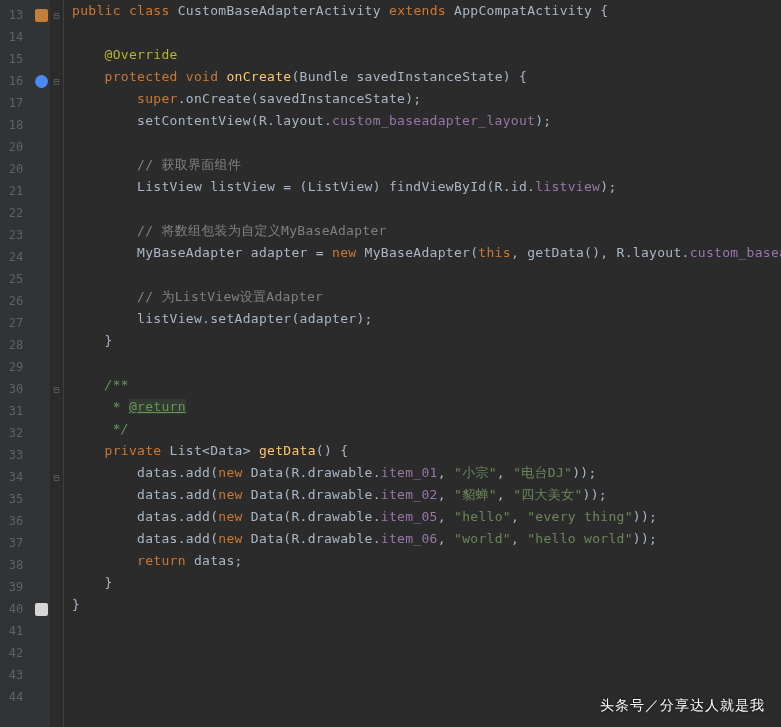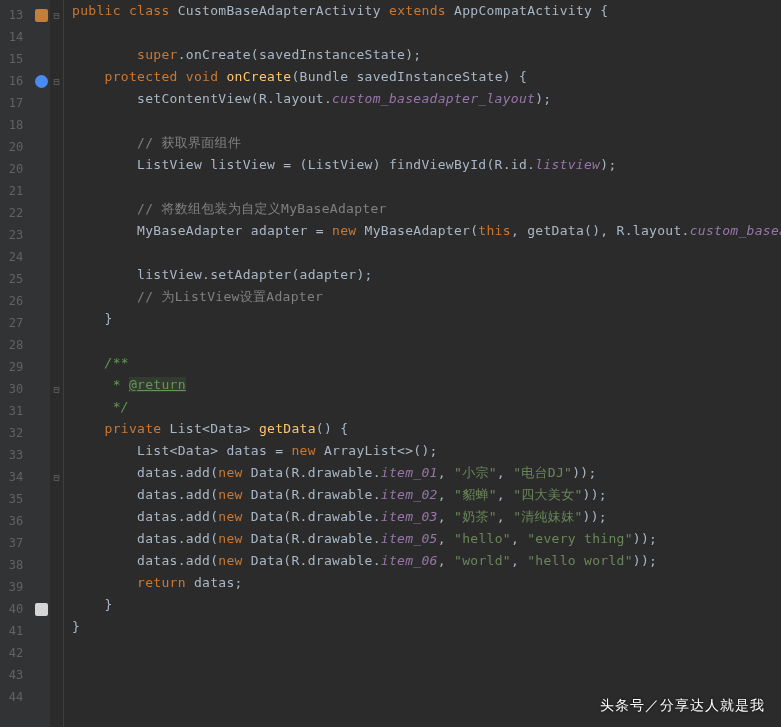--- a/index.html
+++ b/index.html
@@ -68,21 +68,21 @@
   white-space: pre;
   letter-spacing: 0.3px;
 }
 .kw { color: #cc7832; }
 .str { color: #6a8759; }
 .comment { color: #808080; }
 .doc-comment { color: #629755; font-style: italic; }
 .doc-tag { color: #629755; text-decoration: underline; background: rgba(98,151,85,0.15); }
 .anno { color: #bbb529; }
 .method-decl { color: #ffc66d; }
-.field { color: #9876aa; font-style: italic; }
+.field { color: #9876aa; }
 .type { color: #a9b7c6; }
 .watermark {
   position: absolute;
   bottom: 12px;
   right: 16px;
   color: #ffffff;
   font-family: sans-serif;
   font-size: 14px;
   text-shadow: 0 0 3px rgba(0,0,0,0.8);
   letter-spacing: 1px;
@@ -178,42 +178,41 @@
       <div class="fold-marker"></div>
     <div class="fold-marker"></div>
       <div class="fold-marker"></div>
       <div class="fold-marker"></div>
     <div class="fold-marker"></div>
   </div>
 
   <div class="code-area">
     <div class="code-line"><span class="kw">public</span> <span class="kw">class</span> <span class="type">CustomBaseAdapterActivity</span> <span class="kw">extends</span> <span class="type">AppCompatActivity</span><span> {</span></div>
     <div class="code-line"></div>
+    <div class="code-line">    <span class="anno">@Override</span></div>
+    <div class="code-line">    <span class="kw">protected</span> <span class="kw">void</span> <span class="method-decl">onCreate</span><span>(Bundle savedInstanceState) {</span></div>
     <div class="code-line">        <span class="kw">super</span><span>.onCreate(savedInstanceState);</span></div>
-    <div class="code-line">    <span class="kw">protected</span> <span class="kw">void</span> <span class="method-decl">onCreate</span><span>(Bundle savedInstanceState) {</span></div>
     <div class="code-line">        <span>setContentView(R.layout.</span><span class="field">custom_baseadapter_layout</span><span>);</span></div>
     <div class="code-line"></div>
     <div class="code-line">        <span class="comment">// 获取界面组件</span></div>
     <div class="code-line">        <span>ListView listView = (ListView) findViewById(R.id.</span><span class="field">listview</span><span>);</span></div>
     <div class="code-line"></div>
     <div class="code-line">        <span class="comment">// 将数组包装为自定义MyBaseAdapter</span></div>
     <div class="code-line">        <span>MyBaseAdapter adapter = </span><span class="kw">new</span><span> MyBaseAdapter(</span><span class="kw">this</span><span>, getData(), R.layout.</span><span class="field">custom_baseadapter_item</span></div>
     <div class="code-line"></div>
+    <div class="code-line">        <span class="comment">// 为ListView设置Adapter</span></div>
     <div class="code-line">        <span>listView.setAdapter(adapter);</span></div>
-    <div class="code-line">        <span class="comment">// 为ListView设置Adapter</span></div>
     <div class="code-line">    <span>}</span></div>
     <div class="code-line"></div>
     <div class="code-line">    <span class="doc-comment">/**</span></div>
     <div class="code-line">    <span class="doc-comment"> * </span><span class="doc-tag">@return</span></div>
     <div class="code-line">    <span class="doc-comment"> */</span></div>
     <div class="code-line">    <span class="kw">private</span><span> List&lt;Data&gt; </span><span class="method-decl">getData</span><span>() {</span></div>
-    <div class="code-line">        <span>List&lt;Data&gt; datas = </span><span class="kw">new</span><span> ArrayList&lt;&gt;();</span></div>
     <div class="code-line">        <span>datas.add(</span><span class="kw">new</span><span> Data(R.drawable.</span><span class="field">item_01</span><span>, </span><span class="str">"小宗"</span><span>, </span><span class="str">"电台DJ"</span><span>));</span></div>
     <div class="code-line">        <span>datas.add(</span><span class="kw">new</span><span> Data(R.drawable.</span><span class="field">item_02</span><span>, </span><span class="str">"貂蝉"</span><span>, </span><span class="str">"四大美女"</span><span>));</span></div>
-    <div class="code-line">        <span>datas.add(</span><span class="kw">new</span><span> Data(R.drawable.</span><span class="field">item_03</span><span>, </span><span class="str">"奶茶"</span><span>, </span><span class="str">"清纯妹妹"</span><span>));</span></div>
     <div class="code-line">        <span>datas.add(</span><span class="kw">new</span><span> Data(R.drawable.</span><span class="field">item_05</span><span>, </span><span class="str">"hello"</span><span>, </span><span class="str">"every thing"</span><span>));</span></div>
     <div class="code-line">        <span>datas.add(</span><span class="kw">new</span><span> Data(R.drawable.</span><span class="field">item_06</span><span>, </span><span class="str">"world"</span><span>, </span><span class="str">"hello world"</span><span>));</span></div>
     <div class="code-line">        <span class="kw">return</span><span> datas;</span></div>
     <div class="code-line">    <span>}</span></div>
     <div class="code-line"><span>}</span></div>
   </div>
 </div>
 
 <div class="watermark">头条号／分享达人就是我</div>
 

